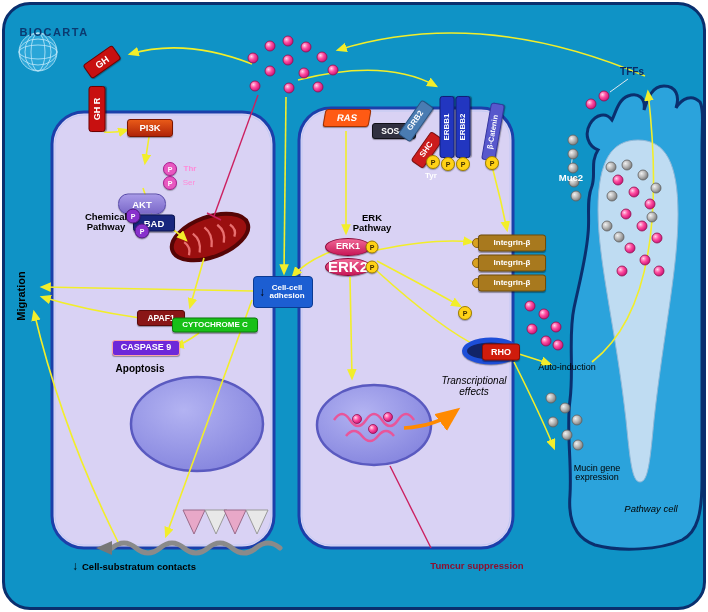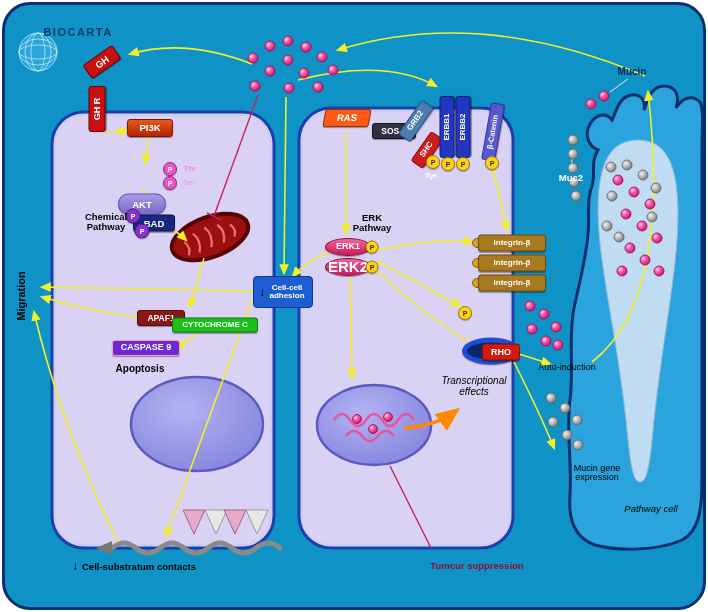--- a/index.html
+++ b/index.html
@@ -193,21 +193,21 @@
         <circle cx="576" cy="196" r="5"></circle>
       <circle cx="551" cy="398" r="5"></circle>
         <circle cx="565" cy="408" r="5"></circle>
         <circle cx="577" cy="420" r="5"></circle>
       <circle cx="553" cy="422" r="5"></circle>
         <circle cx="567" cy="435" r="5"></circle>
         <circle cx="578" cy="445" r="5"></circle>
     </g>
   </svg>
 
-  <div class="c" style="left:54px;top:33px;font-size:11px;font-weight:bold;letter-spacing:1.5px;color:#0b3a70;margin-left:24px;">BIOCARTA</div>
+  <div class="c" style="left:54px;top:33px;font-size:11px;font-weight:bold;letter-spacing:1.5px;color:#0b3a70;">BIOCARTA</div>
 
   <div class="c box" style="left:102px;top:62px;width:34px;height:15px;font-size:9.5px;background:#c81010;border:1px solid #700000;transform:translate(-50%,-50%) rotate(-35deg);">GH</div>
   <div class="c box" style="left:97px;top:109px;width:44px;height:15px;font-size:9px;background:#c81010;border:1px solid #700000;transform:translate(-50%,-50%) rotate(-90deg);">GH R</div>
   <div class="c box" style="left:150px;top:128px;width:44px;height:16px;font-size:9.5px;background:linear-gradient(180deg,#e85a18,#b02408);border:1px solid #7a1500;">PI3K</div>
   <div class="c box" style="left:142px;top:176px;width:46px;height:19px;font-size:9.5px;border-radius:10px;background:linear-gradient(180deg,#a89ae8,#7a68c8);border:1px solid #5648a8;margin-top:28px;">AKT</div>
   <div class="pb pb-k" style="left:170px;top:169px;">P</div>
   <div class="pb pb-k" style="left:170px;top:183px;">P</div>
   <div class="c" style="left:190px;top:169px;font-size:8px;font-weight:bold;color:#ff8ad8;">Thr</div>
   <div class="c" style="left:189px;top:183px;font-size:8px;font-weight:normal;color:#ff8ad8;">Ser</div>
   <div class="c box" style="left:154px;top:223px;width:40px;height:15px;font-size:9.5px;background:#18267e;border:1px solid #0a1450;">BAD</div>
@@ -247,21 +247,21 @@
   <div class="pb pb-y" style="left:372px;top:267px;width:11px;height:11px;">P</div>
 
   <div class="c box" style="left:512px;top:243px;width:66px;height:15px;font-size:8px;background:#a8791e;border:1px solid #6e4c08;">Integrin-β</div>
   <div class="c box" style="left:512px;top:263px;width:66px;height:15px;font-size:8px;background:#a8791e;border:1px solid #6e4c08;">Integrin-β</div>
   <div class="c box" style="left:512px;top:283px;width:66px;height:15px;font-size:8px;background:#a8791e;border:1px solid #6e4c08;">Integrin-β</div>
   <div class="c box" style="left:491px;top:323px;width:48px;height:17px;font-size:9px;border-radius:50%;background:#122468;border:5px solid #1d4ed8;margin-top:28px;">FAK</div>
   <div class="pb pb-y" style="left:465px;top:313px;">P</div>
   <div class="c box" style="left:501px;top:352px;width:36px;height:15px;font-size:9px;background:#d01c0c;border:1px solid #860e04;">RHO</div>
 
   <div class="c ann" style="left:567px;top:368px;font-size:9px;font-weight:normal;color:#000;">Auto-induction</div>
-  <div class="c" style="left:632px;top:72px;font-size:10px;font-weight:bold;color:#0a2a64;">Mucin</div>
+  <div class="c" style="left:632px;top:72px;font-size:10px;font-weight:bold;color:#0a2a64;">TFFs</div>
   <div class="c" style="left:571px;top:178px;font-size:9.5px;font-weight:bold;color:#fff;">Muc2</div>
   <div class="c wrap" style="left:474px;top:386px;width:84px;font-size:10px;font-style:italic;color:#000;">Transcriptional effects</div>
   <div class="c wrap" style="left:597px;top:473px;width:78px;font-size:9px;color:#000;">Mucin gene expression</div>
   <div class="c" style="left:651px;top:509px;font-size:9.5px;font-style:italic;color:#000;">Pathway cell</div>
   <div class="c" style="left:477px;top:566px;font-size:9.5px;font-weight:bold;color:#8b1030;">Tumcur suppression</div>
 
   <div style="position:absolute;left:72px;top:559px;display:flex;align-items:center;gap:4px;">
     <span style="color:#000;font-size:12px;font-weight:bold;">↓</span>
     <span class="ann" style="font-size:9.5px;">Cell-substratum contacts</span>
   </div>

